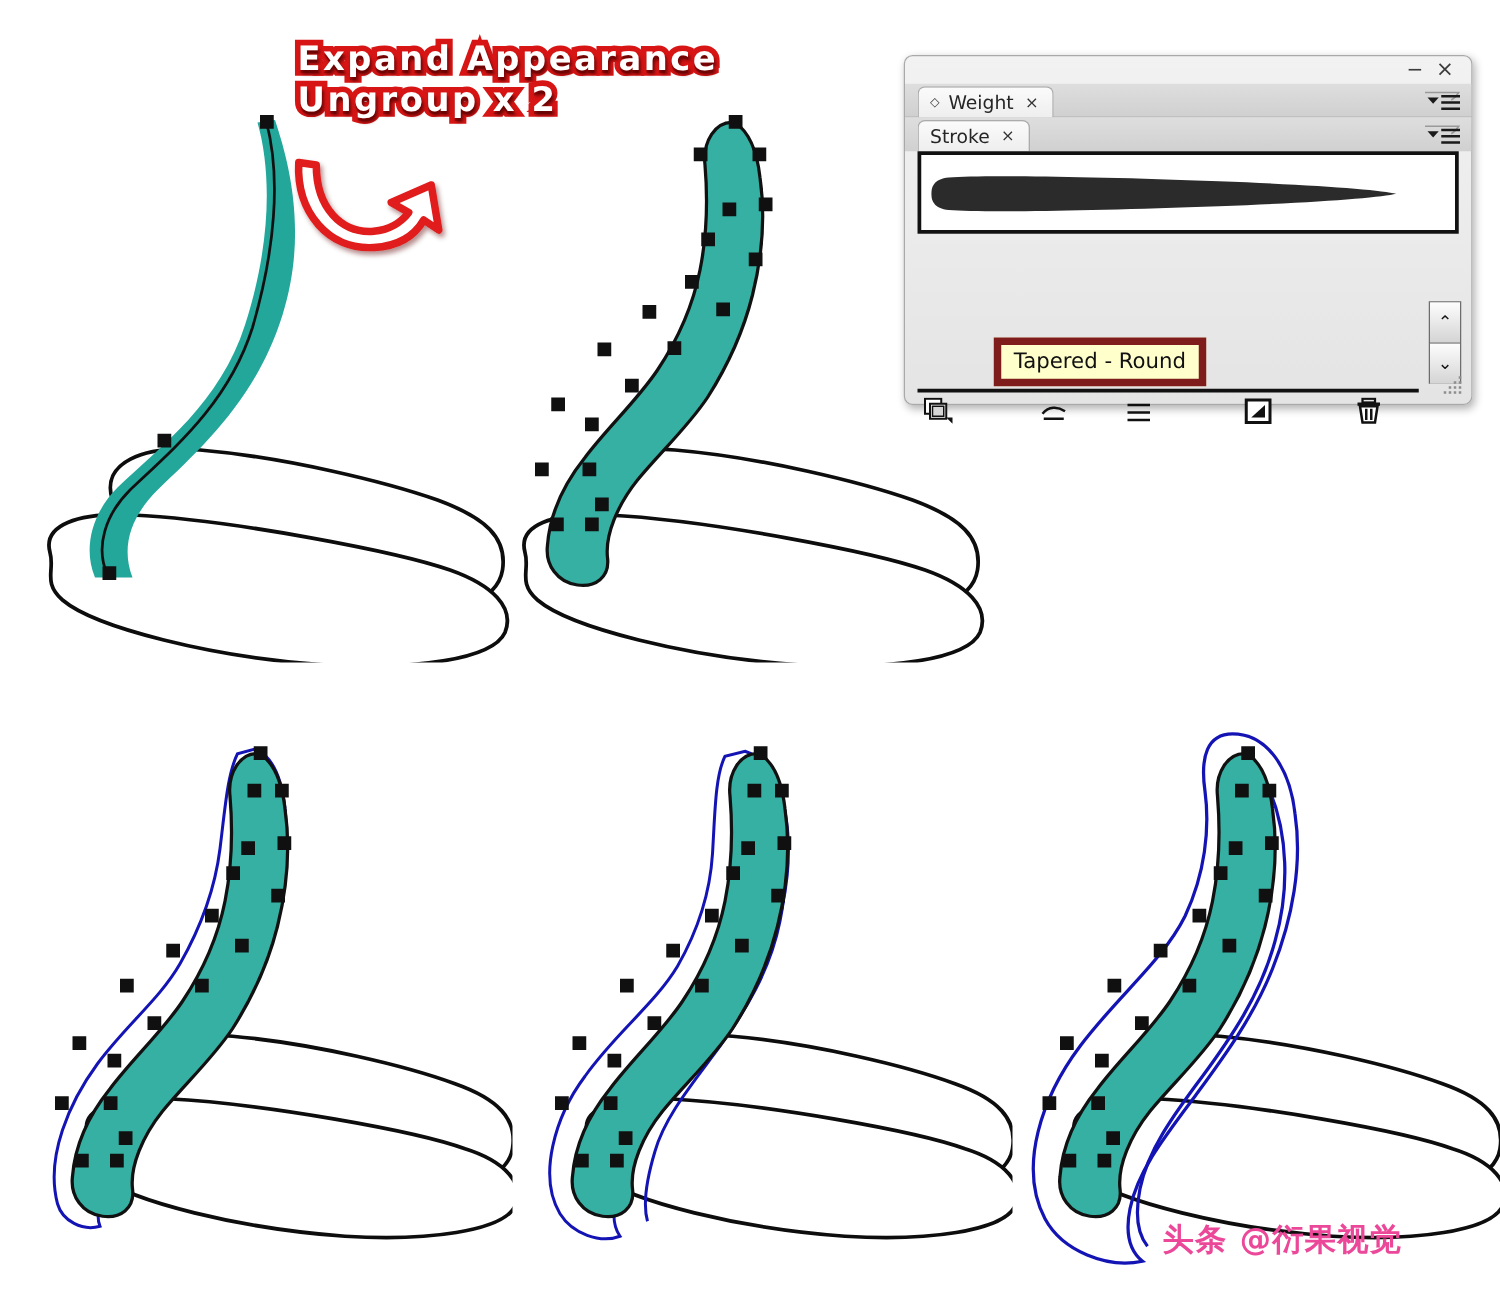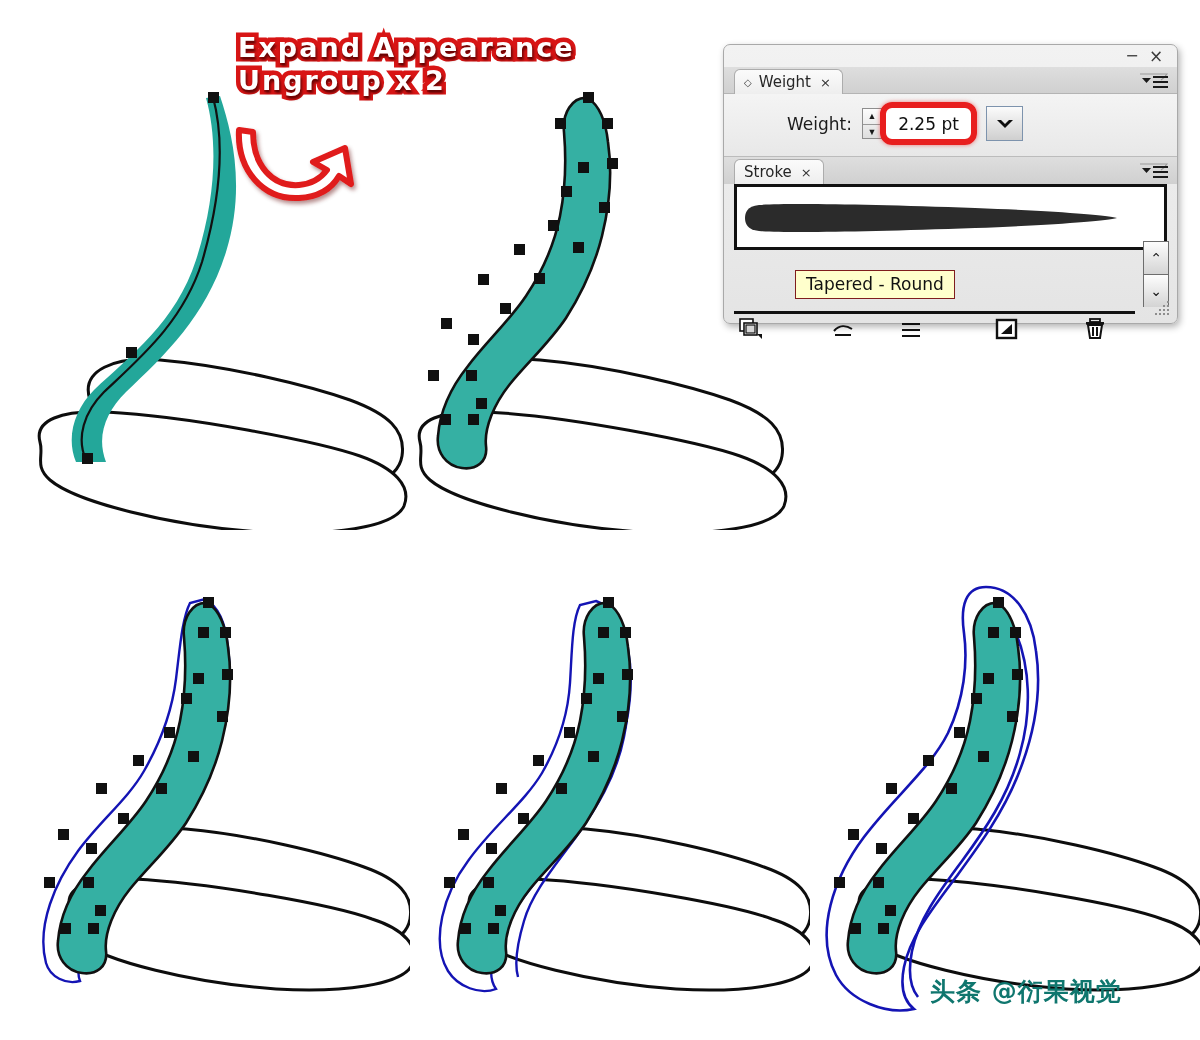--- a/index.html
+++ b/index.html
@@ -269,37 +269,37 @@
     bottom: 6px;
     width: 18px; height: 18px;
   }
 
   #brush-tooltip {
     position: absolute;
     left: 795px;
     top: 270px;
     padding: 3px 10px 4px 10px;
     background: #ffffcc;
-    border: 1px solid #7f1d1d;
+    border: 6px solid #7f1d1d;
     font-family: "DejaVu Sans", sans-serif;
     font-size: 17px;
     color: #111111;
     white-space: nowrap;
     z-index: 40;
   }
 
   
   #watermark {
     position: absolute;
     left: 930px;
     top: 975px;
     font-family: "DejaVu Sans", sans-serif;
     font-size: 25px;
     font-weight: bold;
-    color: #0f766e;
+    color: #ec4899;
     white-space: nowrap;
     letter-spacing: 1px;
   }
 </style>
 </head>
 <body>
 
 <div id="annotation-text">
   <div class="ann-line ann-wrap">
     <span class="under">Expand Appearance</span>
@@ -530,39 +530,20 @@
     </div>
     <svg class="panel-menu-icon" style="top:4px;" viewBox="0 0 30 18">
       <path d="M1,3 L28,3 C26,6 24,8 22,9" fill="none" stroke="#9a9a9a" stroke-width="1.2"></path>
       <polygon points="3,7 12,7 7.5,12" fill="#1a1a1a"></polygon>
       <rect x="14" y="5" width="15" height="2" fill="#1a1a1a"></rect>
       <rect x="14" y="10" width="15" height="2" fill="#1a1a1a"></rect>
       <rect x="14" y="15" width="15" height="2" fill="#1a1a1a"></rect>
     </svg>
   </div>
 
-  <div id="stroke-body">
-    <div id="weight-label">Weight:</div>
-
-    <div id="weight-stepper">
-      <div class="half top">▲</div>
-      <div class="half">▼</div>
-    </div>
-
-    <div id="weight-field-wrap">
-      <div id="weight-input">2.25 pt</div>
-      <div id="weight-highlight"></div>
-    </div>
-
-    <div id="weight-dropdown-button">
-      <svg width="20" height="14" viewBox="0 0 20 14">
-        <polygon points="2,3 10,11 18,3 14,3 10,7 6,3" fill="#0f0f0f"></polygon>
-      </svg>
-    </div>
-  </div>
 
   <div id="brushes-tabrow">
     <div class="panel-tab">
       <span>Stroke</span>
       <span class="tab-close">×</span>
     </div>
     <svg class="panel-menu-icon" style="top:4px;" viewBox="0 0 30 18">
       <path d="M1,3 L28,3 C26,6 24,8 22,9" fill="none" stroke="#9a9a9a" stroke-width="1.2"></path>
       <polygon points="3,7 12,7 7.5,12" fill="#1a1a1a"></polygon>
       <rect x="14" y="5" width="15" height="2" fill="#1a1a1a"></rect>

